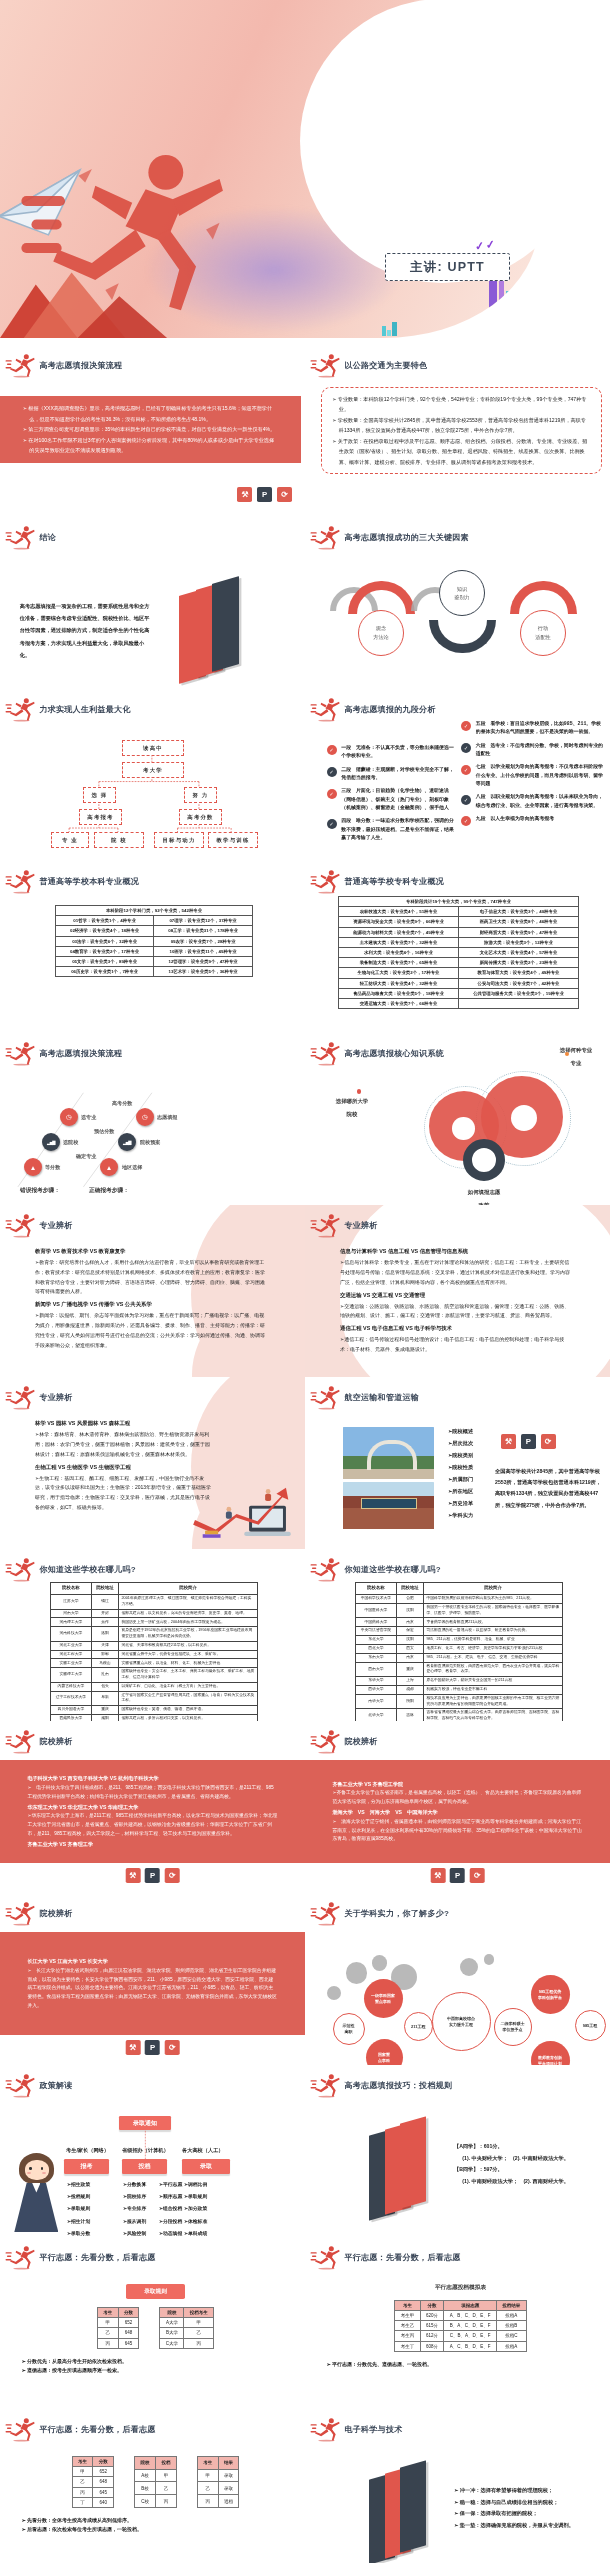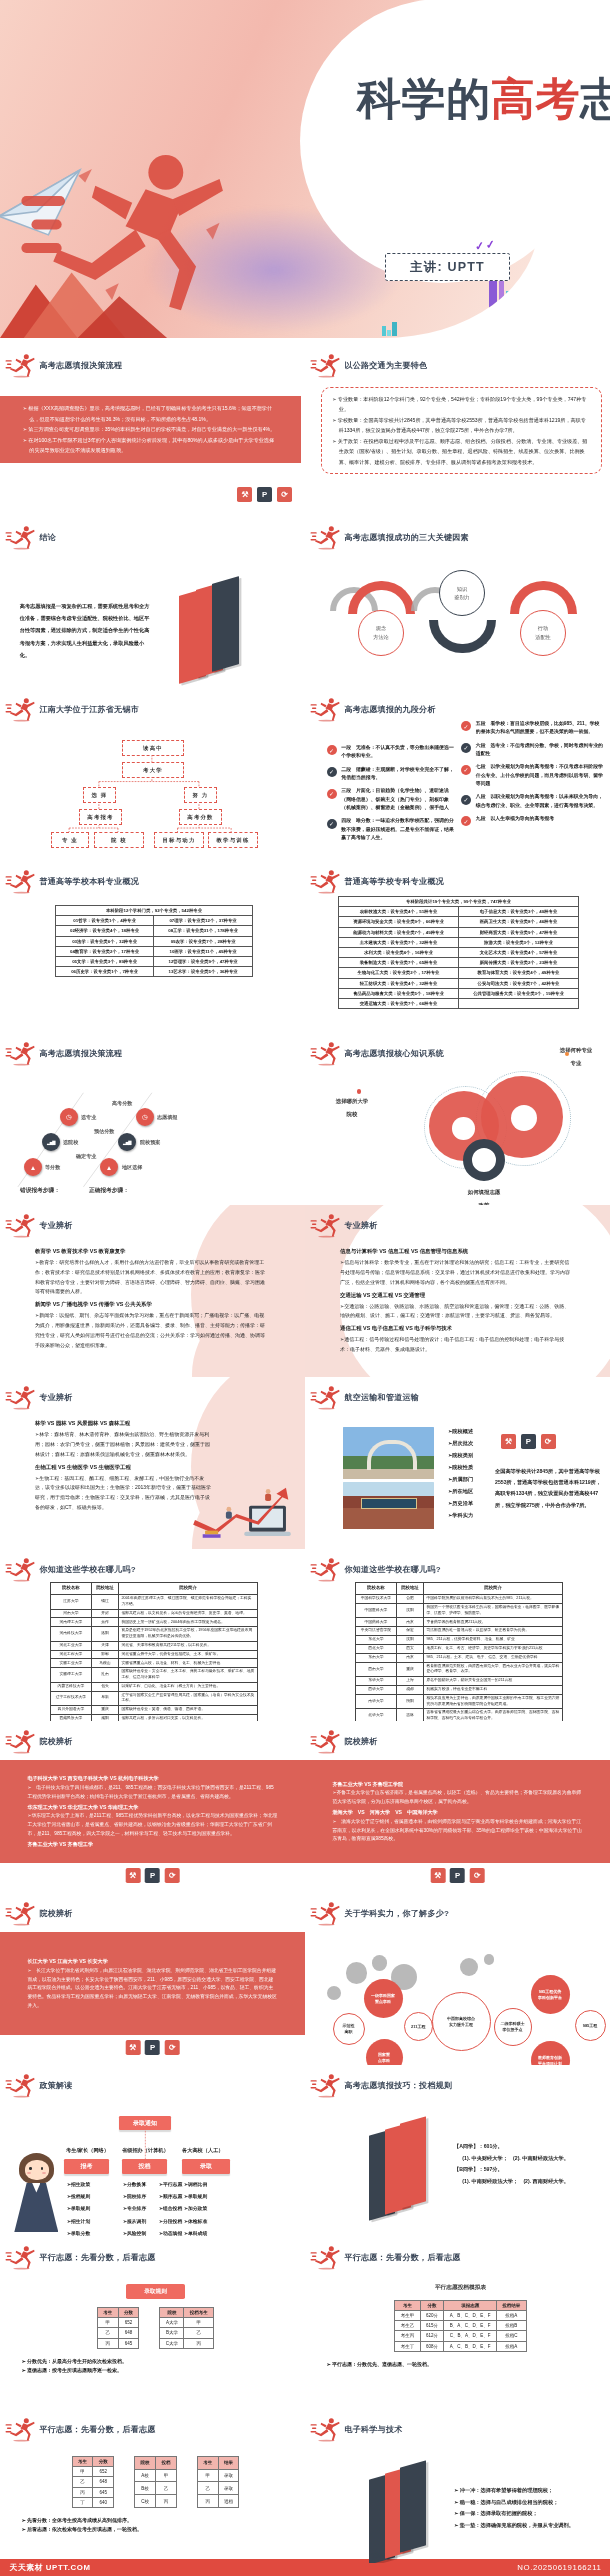--- a/index.html
+++ b/index.html
@@ -127,23 +127,20 @@
           <polygon points="34,18 23,13 22,16.5 32,23"></polygon>
           <polygon points="35,26 22,36 12,32 10.5,35.5 23,41 38,31"></polygon>
           <polygon points="41,28 48,38 45,49 48.5,50 53,37 45,26"></polygon>
           <polygon points="18,10 22,8 20,12" opacity=".7"></polygon>
             <polygon points="56,26 60,24 58,29" opacity=".7"></polygon>
             <polygon points="26,44 30,42 28,47" opacity=".7"></polygon>
         </g>
       </svg>
     </div>
     <div class="bite"></div>
-    <div class="mtitle mt1">
-      <span>科学的</span><span class="red">高考</span><span>志</span>
-    </div>
     <div class="badge">主讲: UPTT</div>
     <div class="checks">✓✓</div>
   </div>
 
   <div id="rows">
       <div class="row">
         <div class="slide" style="height: 172px;">
           <div class="redbox">
             <div class="wb">➢ 根据《XXX高招调查报告》显示，高考填报志愿时，已经有了明确目标专业的考生只有15.6%；知道不想学什么，但是不知道想学什么的考生有36.3%；没有目标，不知所措的考生占48.1%。</div>
             <div class="wb">➢ 第三方调查公司麦可思调查显示：35%的本科新生对自己的学校不满意，对自己专业满意的大一新生仅有4%。</div>
@@ -293,24 +290,24 @@
                 <rect x="1" y="30" width="12" height="3" rx="1.5"></rect>
 <circle cx="44" cy="9" r="5.2"></circle>
                 <polygon points="38,14 49,18 44,30 32,25"></polygon>
                 <polygon points="46,17 60,11 61,14.5 48,22"></polygon>
 <polygon points="34,18 23,13 22,16.5 32,23"></polygon>
                 <polygon points="35,26 22,36 12,32 10.5,35.5 23,41 38,31"></polygon>
 <polygon points="41,28 48,38 45,49 48.5,50 53,37 45,26"></polygon>
                 <ellipse cx="34" cy="50" rx="17" ry="1.8" opacity=".55"></ellipse>
               </g>
             </svg>
-            <div class="stitle">江南大学位于江苏省无锡市</div>
-          </div>
-        </div>
-        <div class="slide" style="height: 172px;">
+            <div class="stitle">力求实现人生利益最大化</div>
+          </div>
+        </div>
+        <div class="slide" style="height: 172px; font-family: Liberation Mono, monospace;">
           <div style="position:absolute;left:21.5px;top:55px;width:128px;">
             <div class="stg">
               <span class="chk" style="background:#e0564c">✓</span>
               <div class="stxt">一段　无准备：不认真不负责，等分数出来随便选一个学校和专业。</div>
             </div>
             <div class="stg">
               <span class="chk" style="background:#39434f">✓</span>
               <div class="stxt">二段　猜蒙碰：主观臆断，对学校专业完全不了解，凭借想当然报考。</div>
             </div>
             <div class="stg">
@@ -1351,18 +1348,14 @@
 <polygon points="41,28 48,38 45,49 48.5,50 53,37 45,26"></polygon>
                 <ellipse cx="34" cy="50" rx="17" ry="1.8" opacity=".55"></ellipse>
               </g>
             </svg>
             <div class="stitle">电子科学与技术</div>
           </div>
         </div>
       </div>
     </div>
 
-  <div class="footer">
-    <div class="f-left">天天素材 UPTT.COM</div>
-    <div class="f-right">NO.20250619166211</div>
-  </div>
 </div>
 
 
 </body></html>

